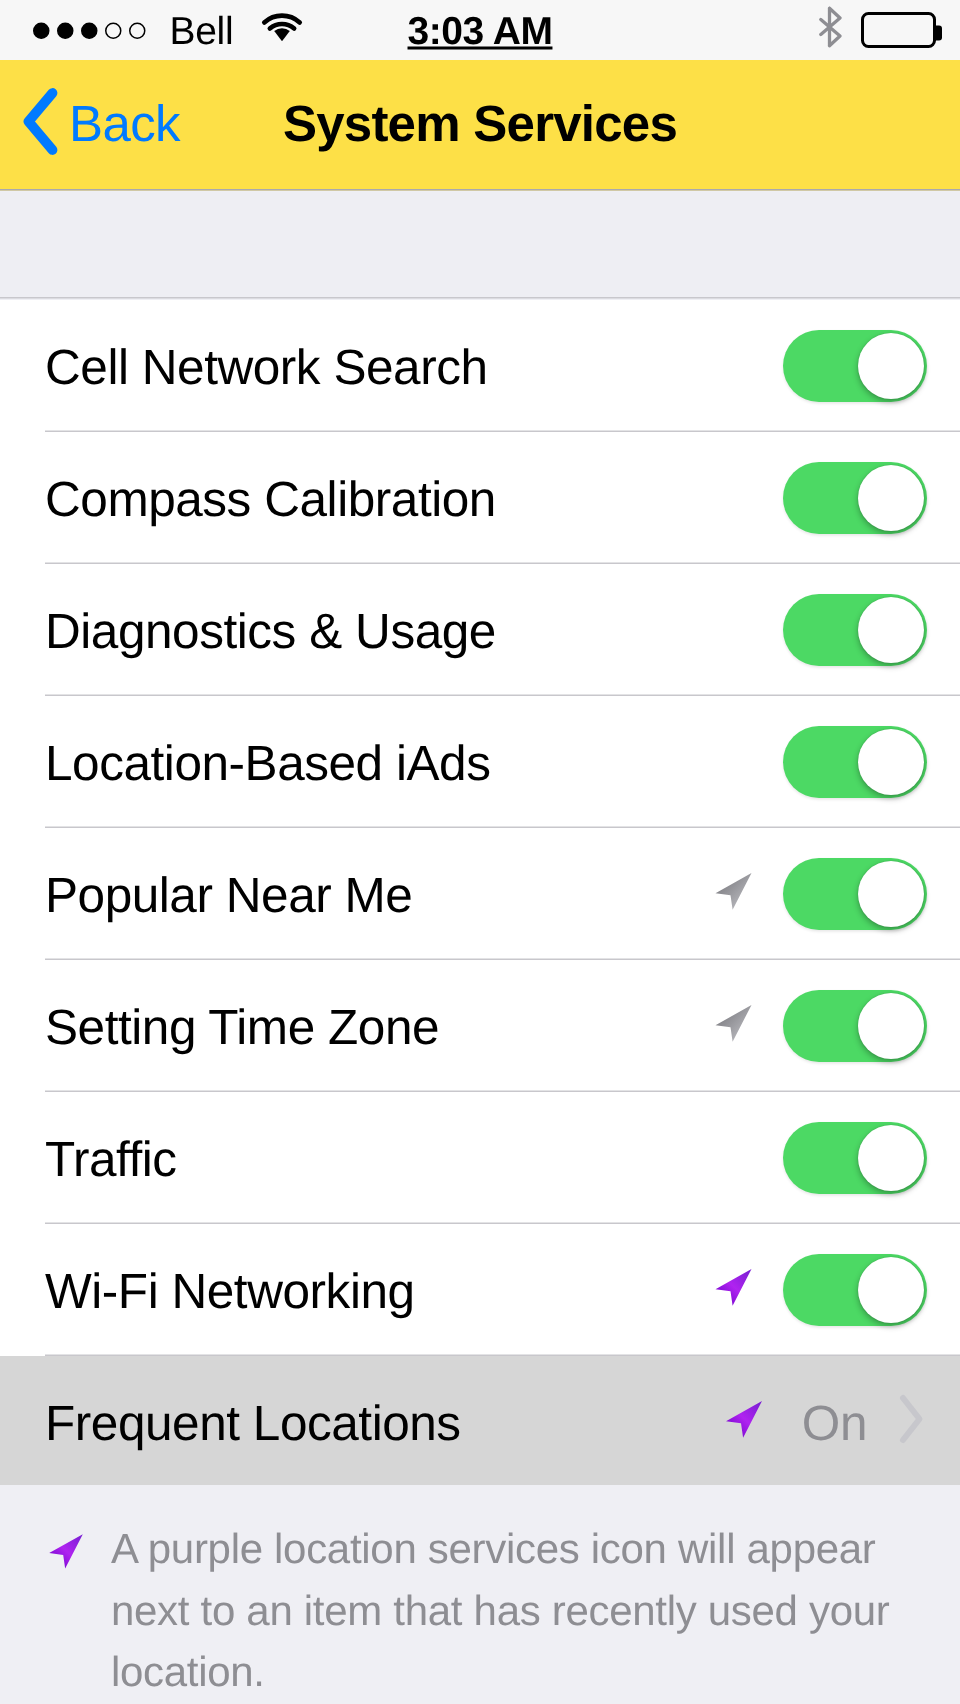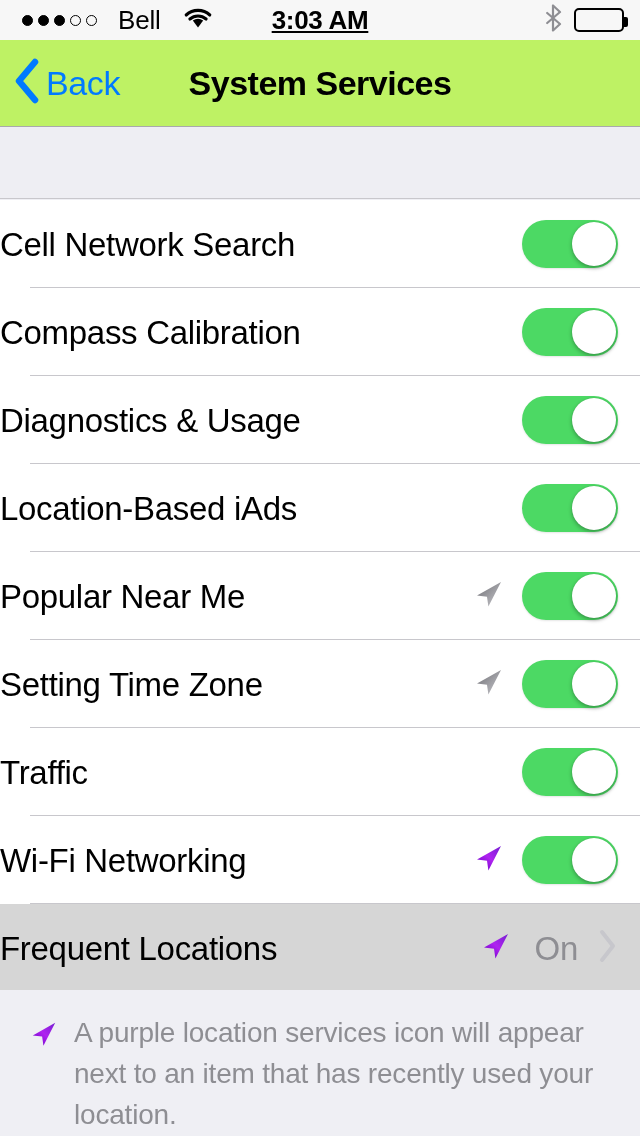--- a/index.html
+++ b/index.html
@@ -26,21 +26,21 @@
     background: #f7f7f7;
     display: flex;
     align-items: center;
   }
   .sb-left {
     position: absolute;
     left: 22px; top: 0;
     height: 40px;
     display: flex;
     align-items: center;
-    gap: 12px;
+    gap: 7px;
   }
   .dots { display: flex; align-items: center; gap: 5px; margin-right: 9px; }
   .dot {
     width: 11px; height: 11px;
     border-radius: 50%;
     border: 1.6px solid #000;
     background: #000;
   }
   .dot.empty { background: transparent; }
   .carrier {
@@ -86,21 +86,21 @@
     width: 4px; height: 10px;
     background: #000;
     border-radius: 0 2px 2px 0;
   }
 
   
   .navbar {
     position: absolute;
     top: 40px; left: 0;
     width: 640px; height: 87px;
-    background: #bef264;
+    background: #fde047;
     border-bottom: 1px solid #a9a9ad;
   }
   .back-btn {
     position: absolute;
     left: 14px; top: 0;
     height: 86px;
     display: flex;
     align-items: center;
     cursor: pointer;
   }
@@ -137,20 +137,21 @@
     top: 200px; left: 0;
     width: 640px;
     background: #ffffff;
   }
   .row {
     position: relative;
     height: 88px;
     background: #ffffff;
     display: flex;
     align-items: center;
+    padding-left: 30px;
     padding-right: 22px;
     cursor: pointer;
   }
   .row.pressed { background: #d6d6d6; }
   .row .sep {
     position: absolute;
     left: 30px; right: 0; bottom: 0;
     height: 1px;
     background: #c8c7cc;
   }

